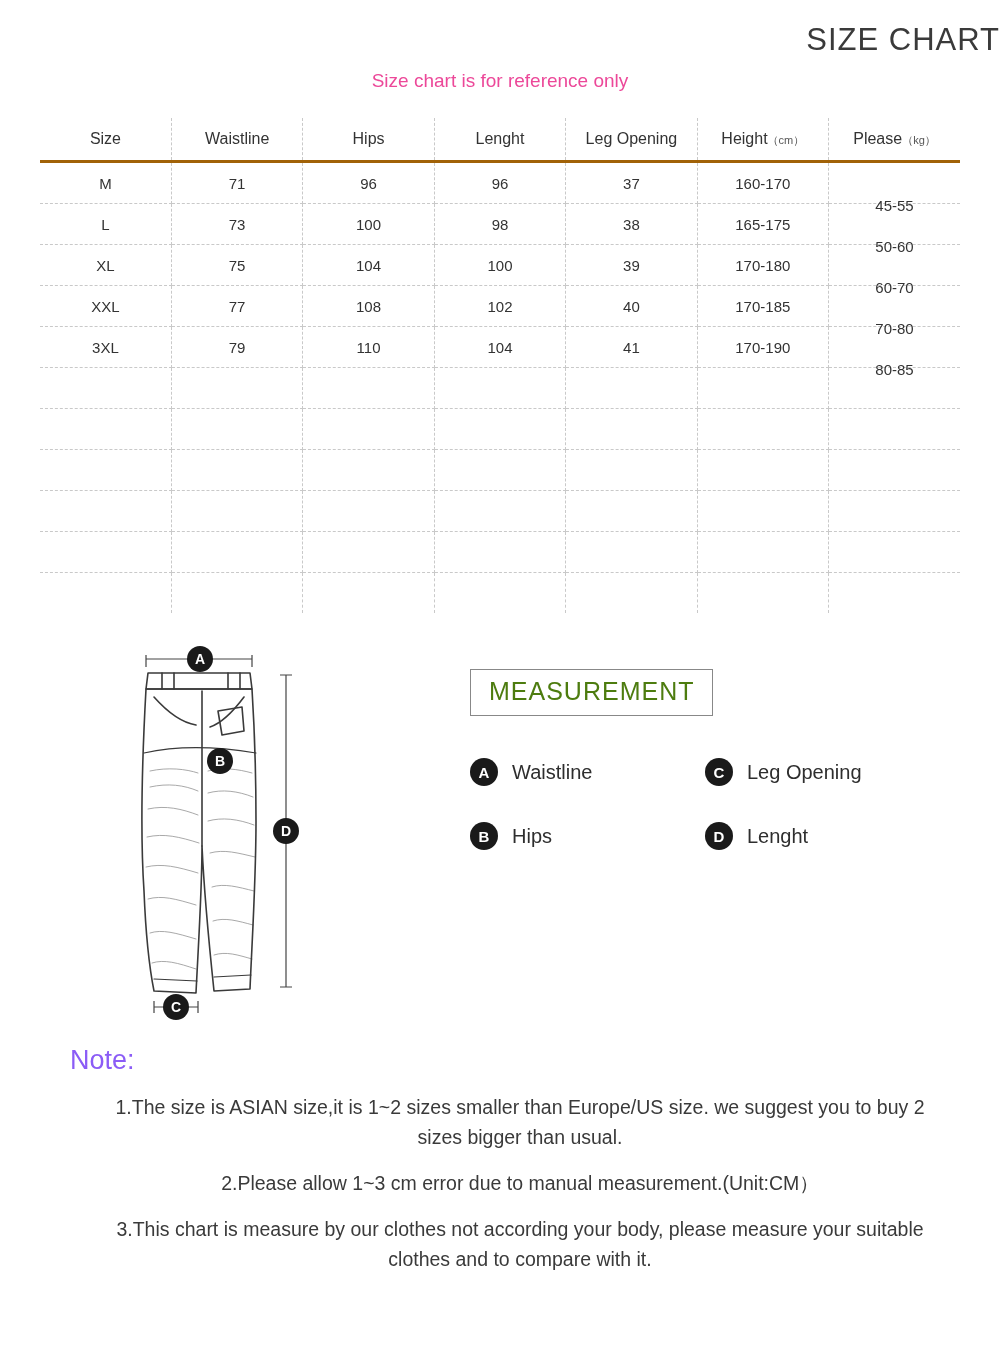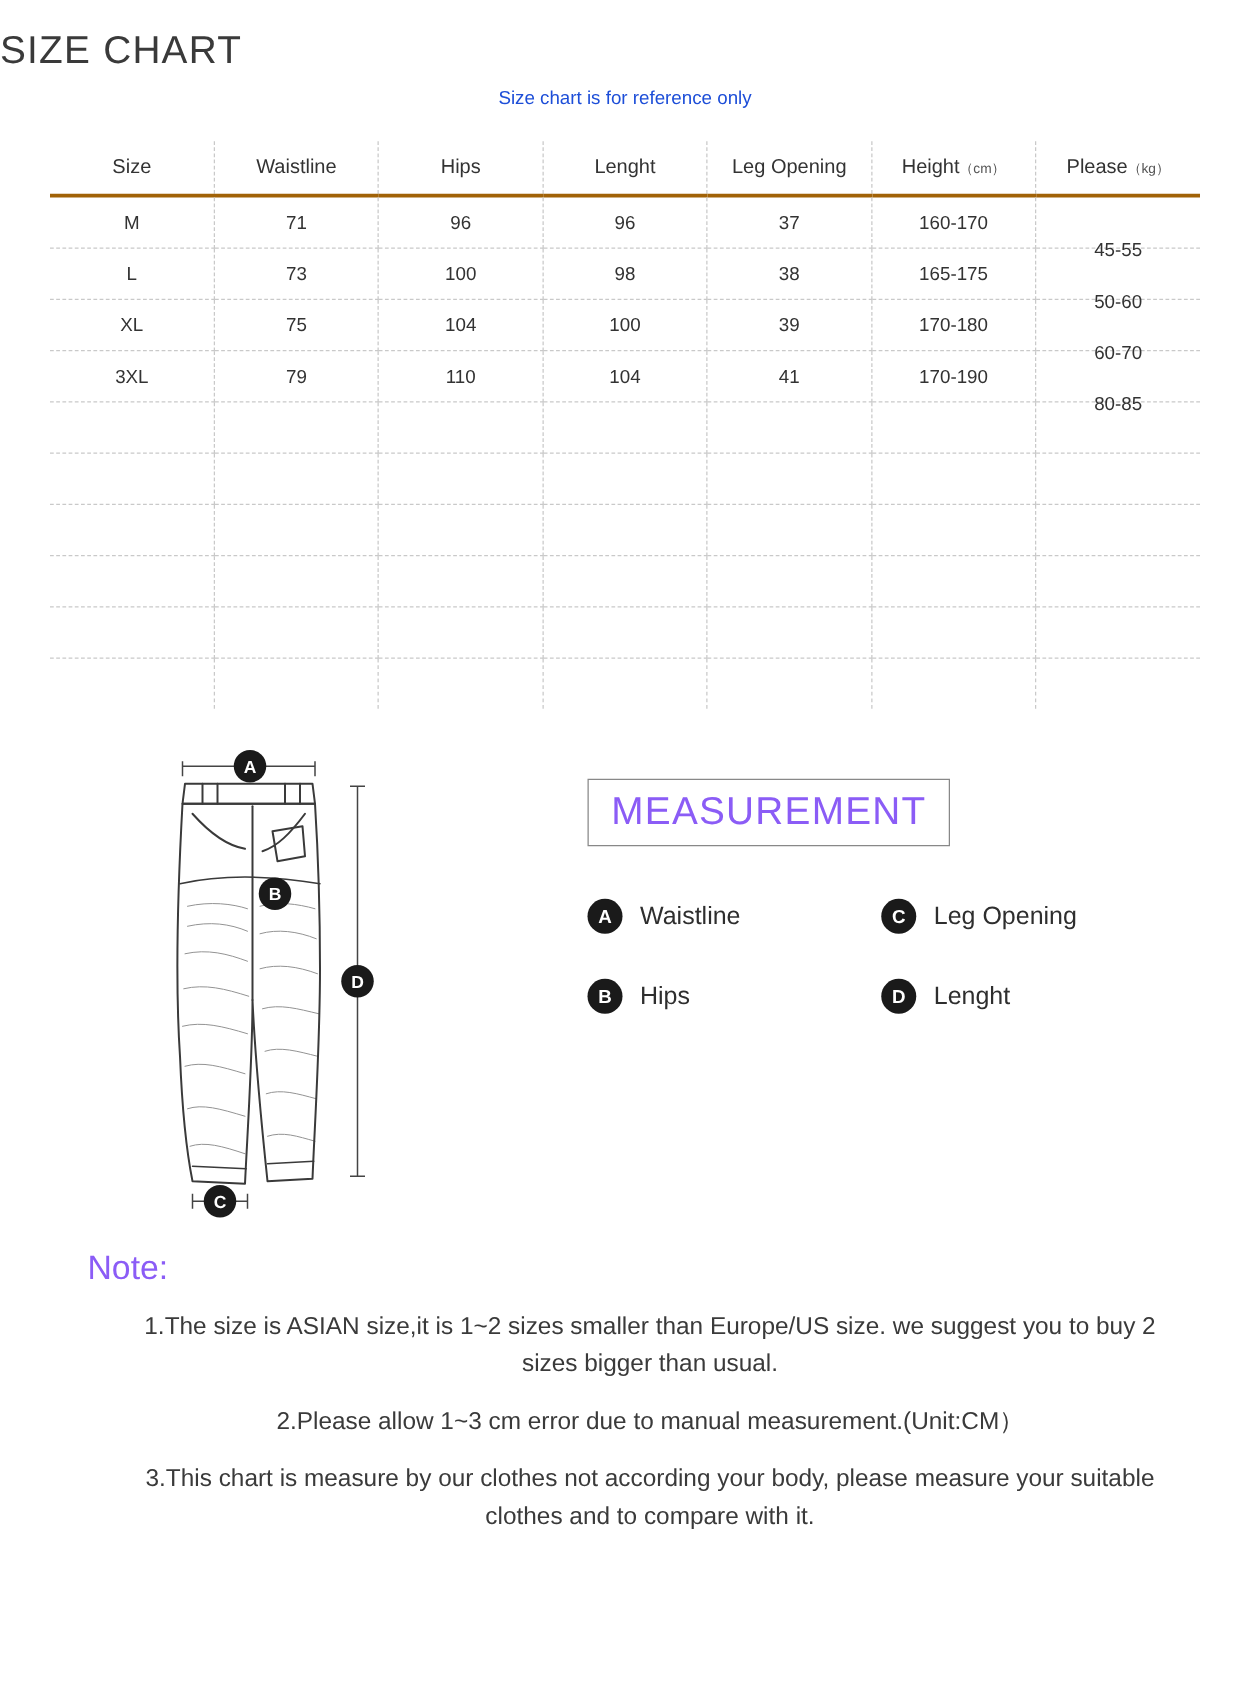--- a/index.html
+++ b/index.html
@@ -11,31 +11,31 @@
     width: 1000px;
     height: 1347px;
     position: relative;
     font-family: "Liberation Sans", sans-serif;
     color: #333333;
     overflow: hidden;
   }
 
   
   .page-title {
-    text-align: left;
+    text-align: right;
     font-size: 31px;
     color: #3a3a3a;
     letter-spacing: 1px;
     margin-top: 22px;
     font-weight: 400;
   }
   .page-subtitle {
     text-align: center;
-    font-size: 15px;
-    color: #1d4ed8;
+    font-size: 19px;
+    color: #ec4899;
     margin-top: 12px;
     font-weight: 400;
   }
 
   
   .table-wrap {
     margin: 26px auto 0 auto;
     width: 920px;
   }
   table.size-table {
@@ -92,22 +92,22 @@
   .measure-panel {
     position: absolute;
     left: 470px;
     top: 28px;
     width: 470px;
   }
   .measure-title {
     display: inline-block;
     border: 1px solid #888;
     padding: 7px 18px 9px 18px;
-    font-size: 31px;
-    color: #8b5cf6;
+    font-size: 25px;
+    color: #4d7c0f;
     letter-spacing: 1px;
   }
   .measure-grid {
     margin-top: 42px;
     display: grid;
     grid-template-columns: 235px 235px;
     grid-row-gap: 36px;
   }
   .measure-item {
     display: flex;
@@ -190,20 +190,29 @@
           <td><span class="wcell">50-60</span></td>
         </tr>
         <tr>
           <td>XL</td>
           <td>75</td>
           <td>104</td>
           <td>100</td>
           <td>39</td>
           <td>170-180</td>
           <td><span class="wcell">60-70</span></td>
+        </tr>
+        <tr>
+          <td>XXL</td>
+          <td>77</td>
+          <td>108</td>
+          <td>102</td>
+          <td>40</td>
+          <td>170-185</td>
+          <td><span class="wcell">70-80</span></td>
         </tr>
         <tr>
           <td>3XL</td>
           <td>79</td>
           <td>110</td>
           <td>104</td>
           <td>41</td>
           <td>170-190</td>
           <td><span class="wcell">80-85</span></td>
         </tr>

